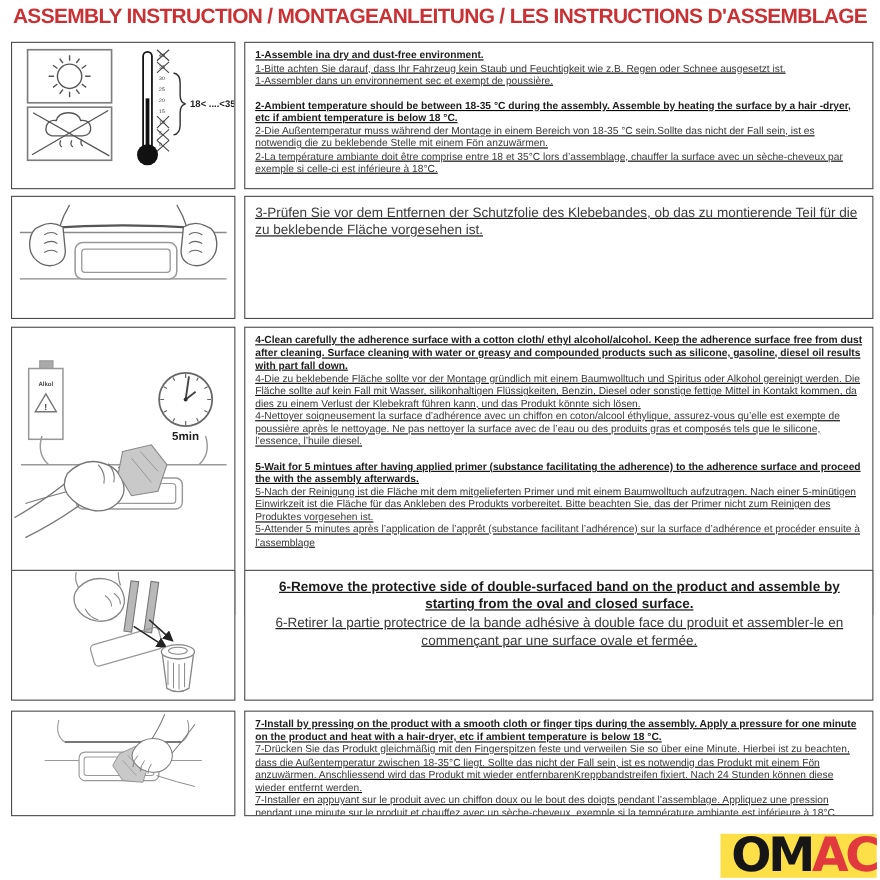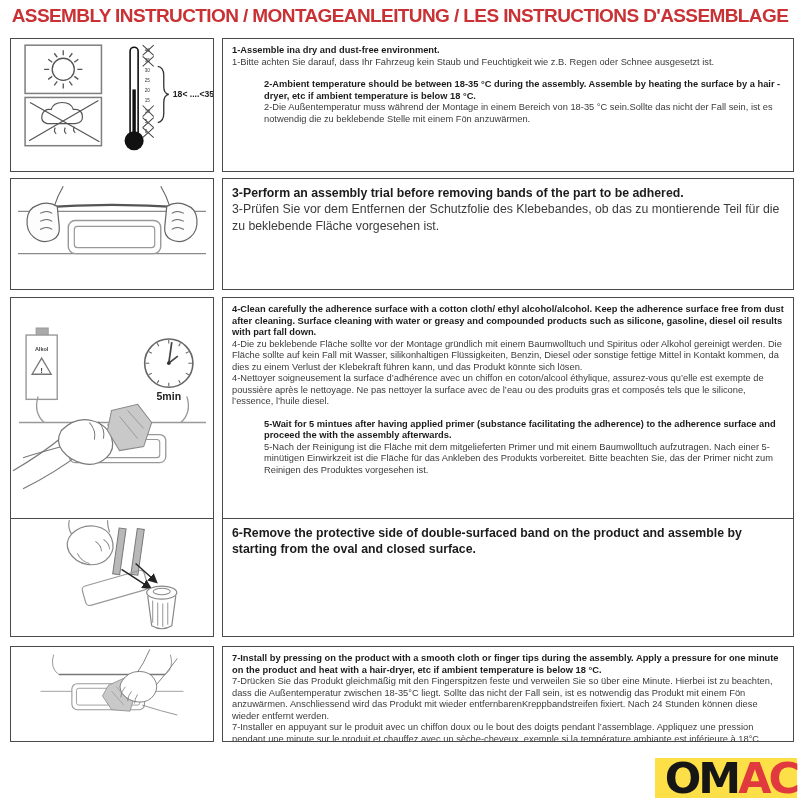--- a/index.html
+++ b/index.html
@@ -10,33 +10,33 @@
   .page-title{
     position:absolute;top:5px;left:0;width:800px;text-align:center;
     font-size:19px;font-weight:bold;letter-spacing:-0.6px;color:#c93134;
     white-space:nowrap;
   }
   .cell{
     position:absolute;background:#fff;border:1.5px solid #4a4a4a;
     box-sizing:border-box;overflow:hidden;
   }
   .cell.left{left:10px;width:204px;}
-  .cell.right{left:222px;width:572px;padding:6px 8px 0 9px;}
+  .cell.right{left:222px;width:572px;padding:6px 8px 0 9px;text-decoration:underline;}
   .r1{top:38px;height:134px;}
   .r2{top:178px;height:112px;}
   .r3{top:297px;height:262px;}
   .r4{top:518px;height:119px;}
   .r5{top:646px;height:96px;}
   .cell p{margin:0;color:#3b3b3b;}
   .small p{font-size:9.3px;line-height:1.24;}
   .big p{font-size:12.3px;line-height:1.34;}
-  .blk + .blk{margin-top:11px;margin-left:32px;}
+  .blk + .blk{margin-top:11px;}
   p.en{font-weight:bold;color:#1c1c1c;}
   .pad-mid2{padding-top:24px;}
-  .pad-mid4{padding-top:23px;}
+  .pad-mid4{padding-top:23px;text-align:center;}
   svg{display:block;width:100%;height:100%;}
   .logo{
     position:absolute;right:3px;bottom:2px;z-index:5;background:#fde047;
     padding:2px 0 0 10px;line-height:0.88;white-space:nowrap;text-align:center;
   }
   .logo span{
     font-family:"DejaVu Sans", sans-serif;font-weight:bold;font-size:43px;
     letter-spacing:-3px;
   }
   .logo .lg-black{color:#161616;}
@@ -81,24 +81,26 @@
       <path d="M131 66 L142 77 M142 66 L131 77 M131 78 L142 88 M142 78 L131 88 M131 88 L142 98 M142 88 L131 98"></path>
     </g>
     <path d="M146 27 q6 1 6 9 v11 q0 7 5 8 q-5 1 -5 8 v11 q0 8 -6 9" fill="none" stroke="#333" stroke-width="1.3"></path>
     <text x="161" y="58" font-size="8.6" font-weight="bold" fill="#222" font-family="Liberation Sans, sans-serif">18&lt; ....&lt;35 C</text>
   </svg>
 </div>
 <div class="cell right r1 small">
   <div class="blk">
     <p class="en">1-Assemble ina dry and dust-free environment.</p>
     <p>1-Bitte achten Sie darauf, dass Ihr Fahrzeug kein Staub und Feuchtigkeit wie z.B. Regen oder Schnee ausgesetzt ist.</p>
+    <p>1-Assembler dans un environnement sec et exempt de poussière.</p>
   </div>
   <div class="blk">
     <p class="en">2-Ambient temperature should be between 18-35 °C  during the assembly. Assemble by heating the surface by a hair -dryer, etc if ambient temperature is below 18 °C.</p>
     <p>2-Die Außentemperatur muss während der Montage in einem Bereich von 18-35 °C  sein.Sollte das nicht der Fall sein, ist es notwendig die zu beklebende Stelle mit einem Fön anzuwärmen.</p>
+    <p>2-La température ambiante doit être comprise entre 18 et 35°C lors d’assemblage, chauffer la surface avec un sèche-cheveux par exemple si celle-ci est inférieure à 18°C.</p>
   </div>
 </div>
 
 <div class="cell left r2">
   <svg viewBox="0 0 201 105">
     <path d="M7 30 H194" stroke="#8a8a8a" stroke-width="1.2"></path>
     <path d="M7 72 H194" stroke="#8a8a8a" stroke-width="1.2"></path>
     <path d="M30 26 Q100 21 172 26" stroke="#555" stroke-width="2.2" fill="none"></path>
     <g>
       <rect x="57" y="39" width="92" height="33" rx="7" fill="#fff" stroke="#999" stroke-width="1.4"></rect>
@@ -111,21 +113,20 @@
     </g>
     <g transform="translate(201,0) scale(-1,1)">
       <path d="M52 5 Q46 15 43 25" stroke="#666" stroke-width="1.1" fill="none"></path>
       <path d="M26 24 q-9 3 -10 14 q-1 12 7 18 q9 7 19 2 q7 -4 6 -13 l-2 -20 q-10 -6 -20 -1 z" fill="#fdfdfd" stroke="#666" stroke-width="1.2"></path>
       <path d="M29 32 q7 -4 12 0 M29 40 q7 -4 12 0 M29 48 q7 -4 12 0" stroke="#666" stroke-width="1" fill="none"></path>
     </g>
   </svg>
 </div>
 <div class="cell right r2 big pad-mid2">
   <div class="blk">
-    <p class="en">3-Perform an assembly trial before removing bands of the part to be adhered.</p>
     <p>3-Prüfen Sie vor dem Entfernen der Schutzfolie des Klebebandes, ob das zu montierende Teil für die zu beklebende Fläche vorgesehen ist.</p>
   </div>
 </div>
 
 <div class="cell left r3">
   <svg viewBox="0 0 201 211">
     <g>
       <rect x="25" y="6" width="12" height="8" fill="#aaa" stroke="#999" stroke-width="1"></rect>
       <rect x="15" y="13" width="31" height="64" fill="#fff" stroke="#999" stroke-width="1.4"></rect>
       <text x="30.5" y="29" font-size="5.5" font-weight="bold" fill="#444" text-anchor="middle" font-family="Liberation Sans, sans-serif">Alkol</text>
@@ -160,20 +161,21 @@
 </div>
 <div class="cell right r3 small">
   <div class="blk">
     <p class="en">4-Clean carefully the adherence surface with a cotton cloth/ ethyl alcohol/alcohol. Keep the adherence surface free from dust after cleaning. Surface cleaning with water or greasy and compounded products such as silicone, gasoline, diesel oil results with part fall down.</p>
     <p>4-Die zu beklebende Fläche sollte vor der Montage gründlich mit einem Baumwolltuch und Spiritus oder Alkohol gereinigt werden. Die Fläche sollte auf kein Fall mit Wasser, silikonhaltigen Flüssigkeiten, Benzin, Diesel oder sonstige fettige Mittel in Kontakt kommen, da dies zu einem Verlust der Klebekraft führen kann, und das Produkt könnte sich lösen.</p>
     <p>4-Nettoyer soigneusement la surface d’adhérence avec un chiffon en coton/alcool éthylique, assurez-vous qu’elle est exempte de poussière après le nettoyage. Ne pas nettoyer la surface avec de l’eau ou des produits gras et composés tels que le silicone, l’essence, l’huile diesel.</p>
   </div>
   <div class="blk">
     <p class="en">5-Wait for 5 mintues after having applied primer (substance facilitating the adherence) to the adherence surface and proceed the with the assembly afterwards.</p>
     <p>5-Nach der Reinigung ist die Fläche mit dem mitgelieferten Primer und mit einem Baumwolltuch aufzutragen. Nach einer 5-minütigen Einwirkzeit ist die Fläche für das Ankleben des Produkts vorbereitet. Bitte beachten Sie, das der Primer nicht zum Reinigen des Produktes vorgesehen ist.</p>
+    <p>5-Attender 5 minutes après l’application de l’apprêt (substance facilitant l’adhérence) sur la surface d’adhérence et procéder ensuite à l’assemblage</p>
   </div>
 </div>
 
 <div class="cell left r4">
   <svg viewBox="0 0 201 116">
     <defs>
       <marker id="ah" markerWidth="7" markerHeight="7" refX="5" refY="3.5" orient="auto">
         <path d="M0 0 L7 3.5 L0 7 Z" fill="#222"></path>
       </marker>
     </defs>
@@ -197,20 +199,21 @@
       <path d="M136 76 L140 106 Q150 112 160 106 L164 76" stroke-width="1.2"></path>
       <path d="M141 81 V103 M146 83 V106 M151 84 V107 M156 83 V105" stroke-width="0.9" fill="none"></path>
       <ellipse cx="150" cy="73" rx="15" ry="6.5" stroke-width="1.2"></ellipse>
       <ellipse cx="150" cy="72" rx="8.5" ry="3.2" stroke-width="1" fill="none"></ellipse>
     </g>
   </svg>
 </div>
 <div class="cell right r4 big pad-mid4">
   <div class="blk">
     <p class="en">6-Remove the protective side of double-surfaced band on the product and assemble by starting from the oval and closed surface.</p>
+    <p>6-Retirer la partie protectrice de la bande adhésive à double face du produit et assembler-le en commençant par une surface ovale et fermée.</p>
   </div>
 </div>
 
 <div class="cell left r5">
   <svg viewBox="0 0 201 123">
     <g stroke="#999" fill="none">
       <path d="M24 10 Q19 28 31 36" stroke-width="1.3"></path>
       <path d="M177 10 Q182 28 170 36" stroke-width="1.3"></path>
       <path d="M31 36 H170" stroke="#777" stroke-width="2.2"></path>
       <path d="M7 58 H194" stroke-width="1.2"></path>

